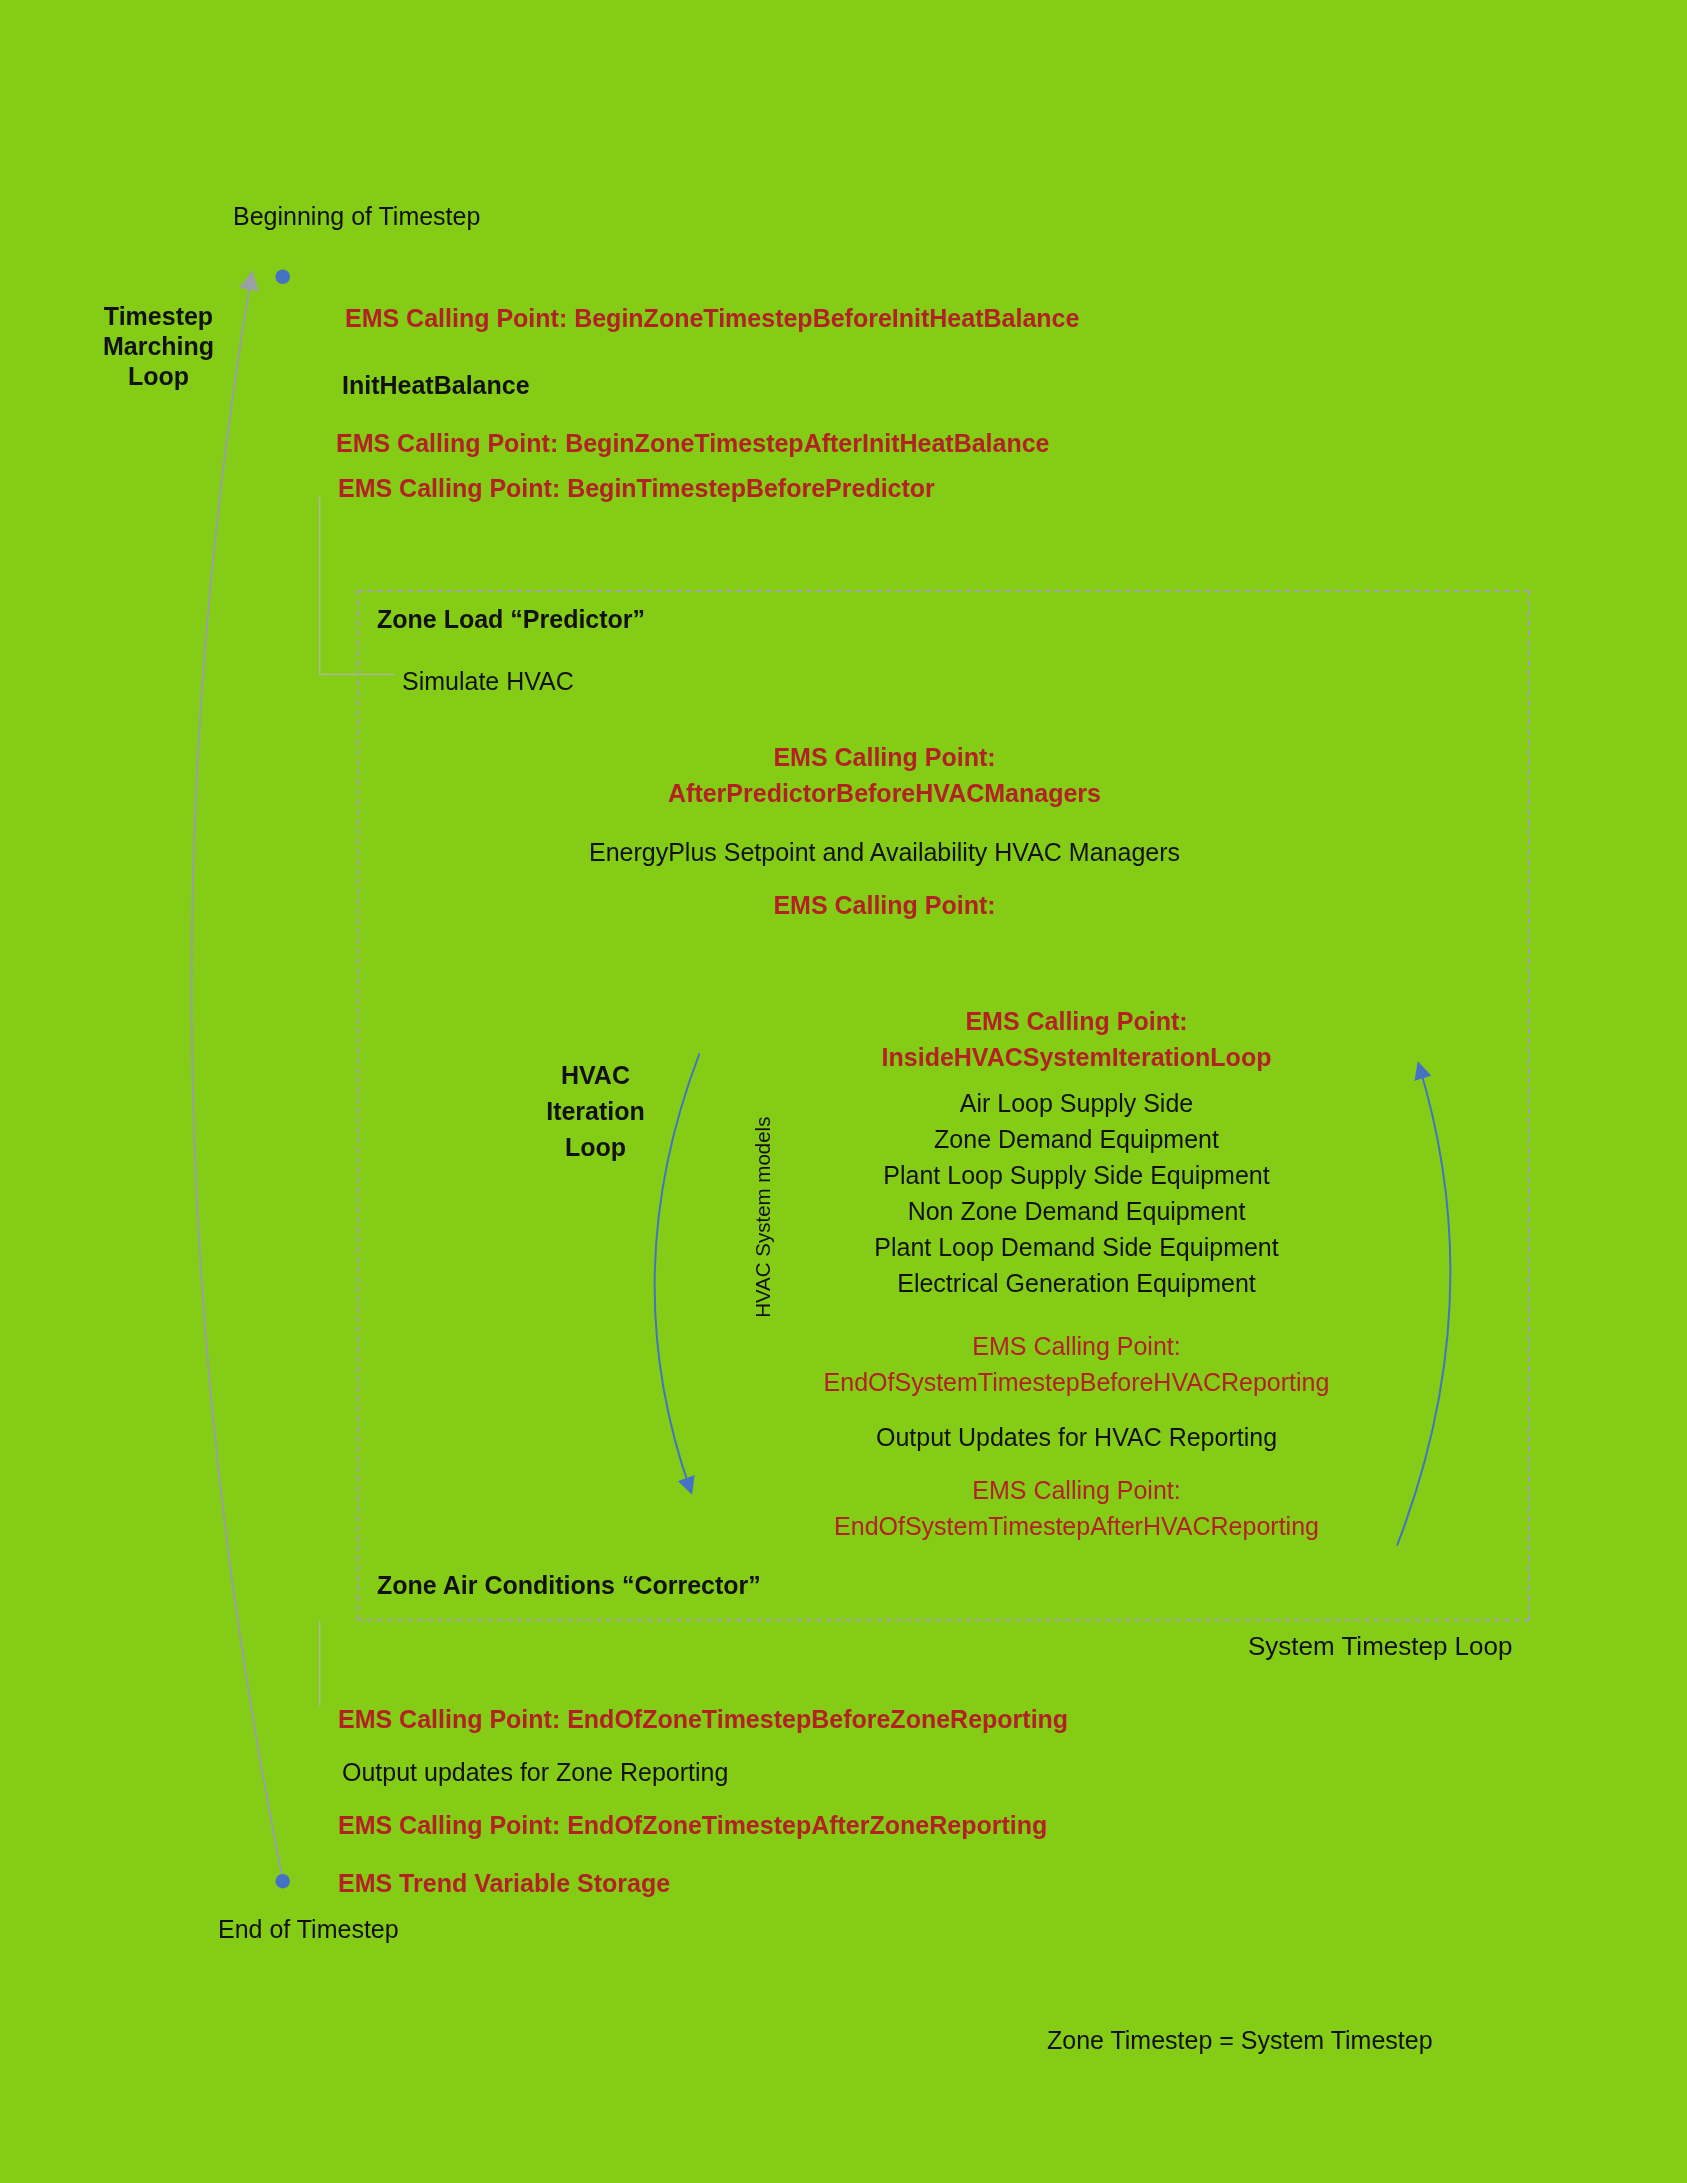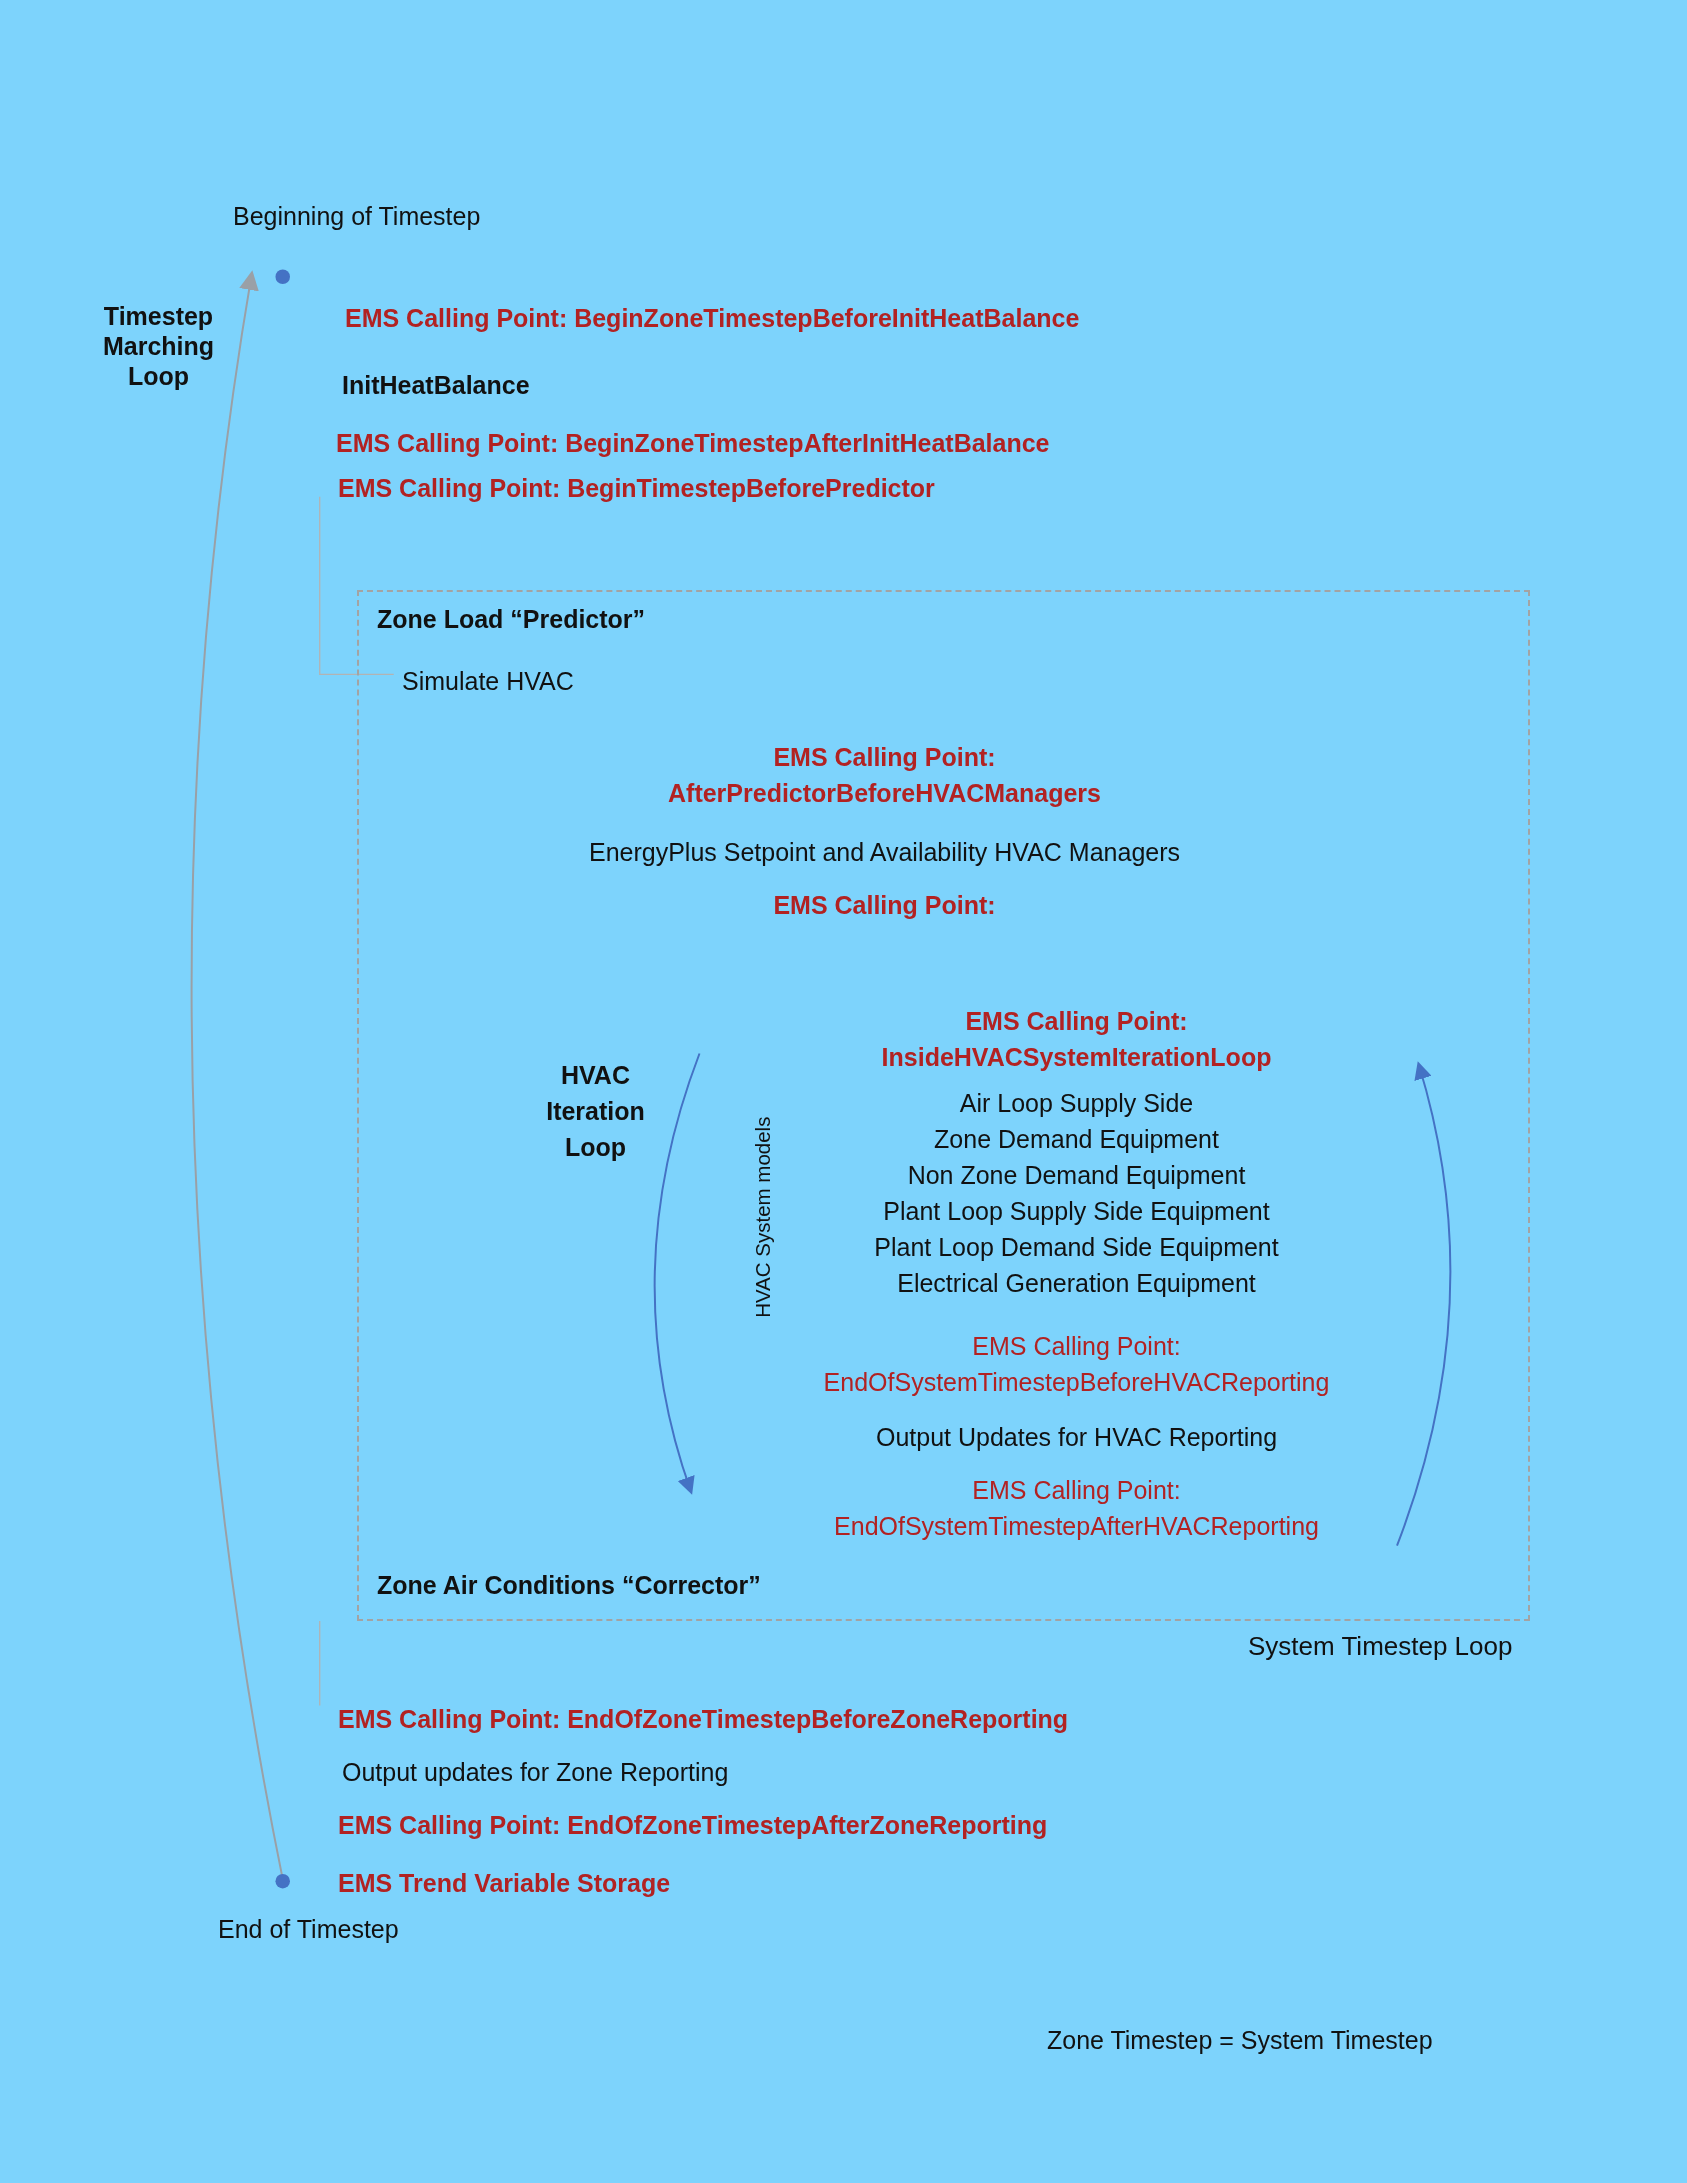--- a/index.html
+++ b/index.html
@@ -1,19 +1,19 @@
 <!DOCTYPE html>
 <html style="font-size:10.6px"><head>
 <meta charset="utf-8">
 <style>
   html,body { margin:0; padding:0; background:#ffffff; }
   .canvas {
     position:relative;
     width:1687px; height:2183px;
-    background:#7dd3fc;
+    background:#84cc16;
     font-family:"Liberation Sans", sans-serif;
     color:#111111;
     overflow:hidden;
   }
   .t { position:absolute; font-size:25px; white-space:nowrap; line-height:1.2; }
   .bold { font-weight:700; }
   .red { color:#b22222; font-weight:700; }
   .redreg { color:#b22222; font-weight:400; }
   .cblock { white-space:normal; text-align:center; line-height:36px; }
   .dashedbox {
@@ -103,22 +103,22 @@
     <div>HVAC</div>
     <div>Iteration</div>
     <div>Loop</div>
   </div>
 
   <div class="vtext">HVAC System models</div>
 
   <div class="t cblock" style="left:581px; top:1085px; width:991px;">
     <div>Air Loop Supply Side</div>
     <div>Zone Demand Equipment</div>
+    <div>Plant Loop Supply Side Equipment</div>
     <div>Non Zone Demand Equipment</div>
-    <div>Plant Loop Supply Side Equipment</div>
     <div>Plant Loop Demand Side Equipment</div>
     <div>Electrical Generation Equipment</div>
   </div>
 
   <div class="t redreg cblock" style="left:581px; top:1328px; width:991px;">
     <div>EMS Calling Point:</div>
     <div>EndOfSystemTimestepBeforeHVACReporting</div>
   </div>
 
   <div class="t cblock" style="left:581px; top:1419px; width:991px;">Output Updates for HVAC Reporting</div>

